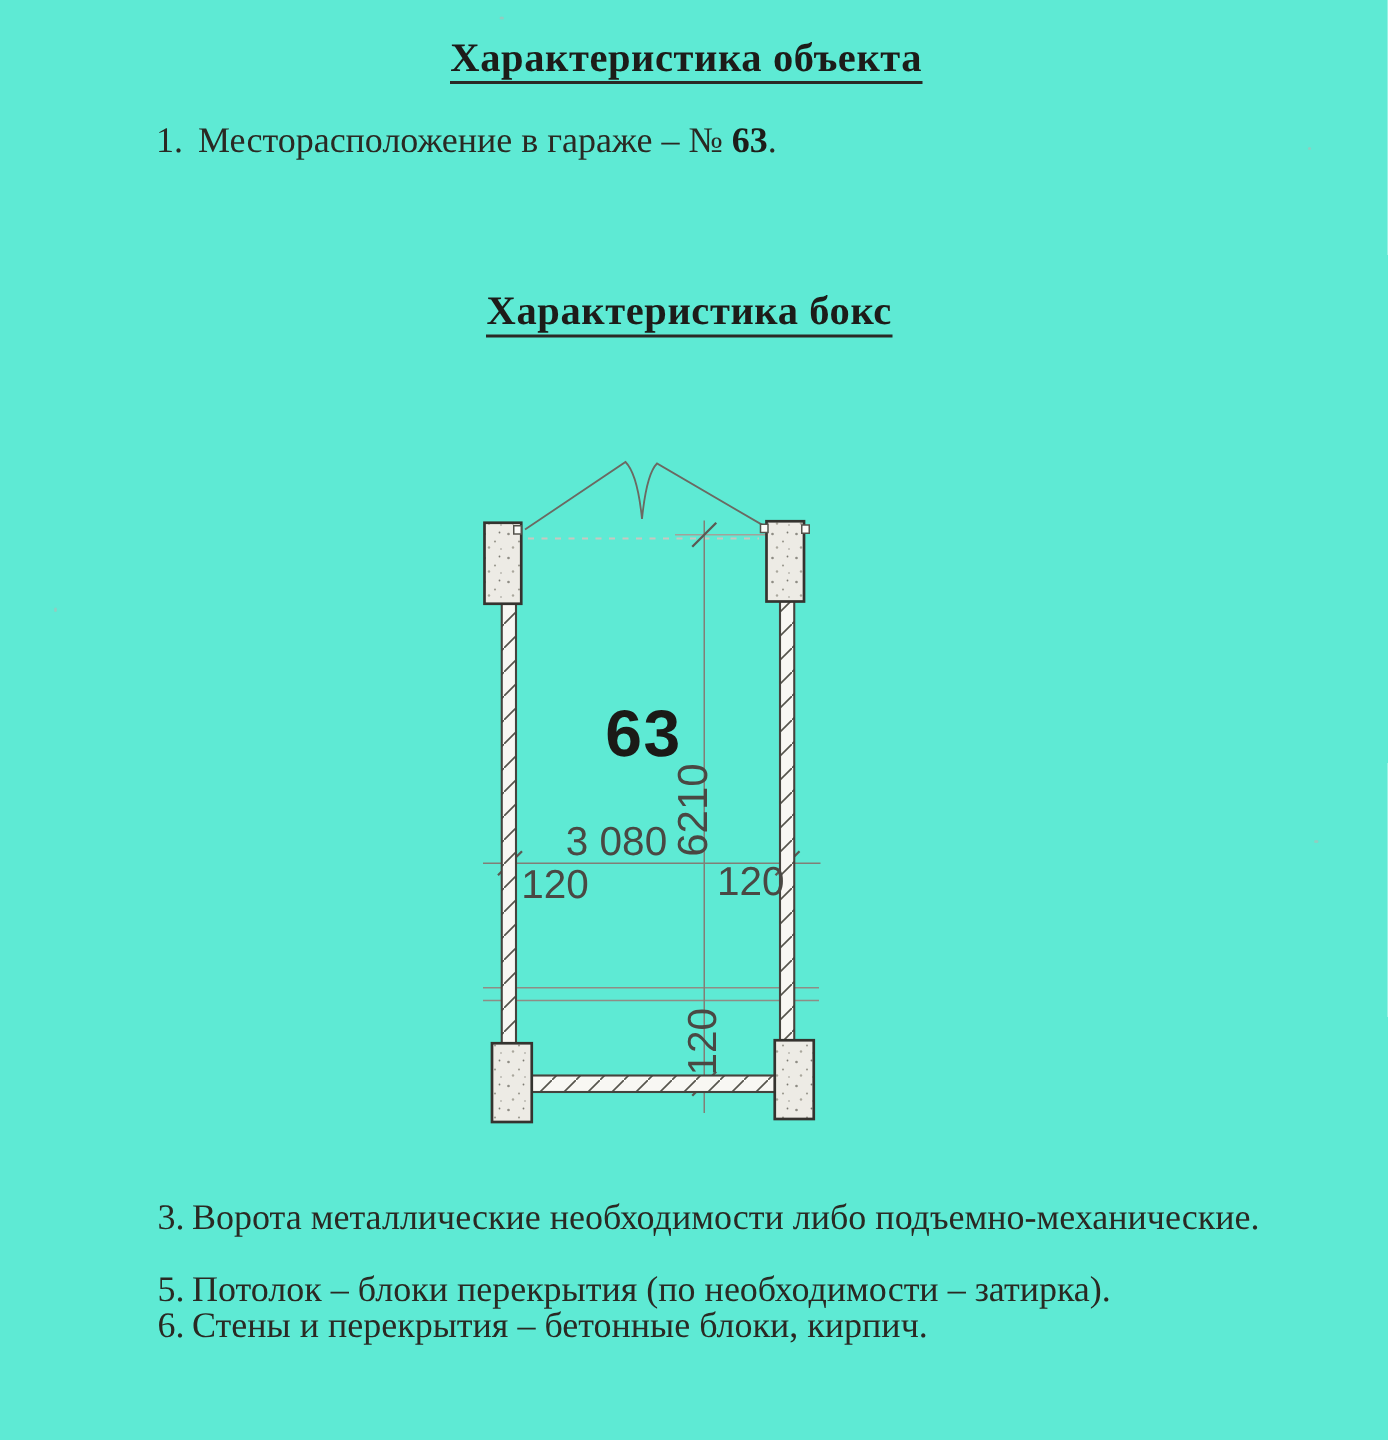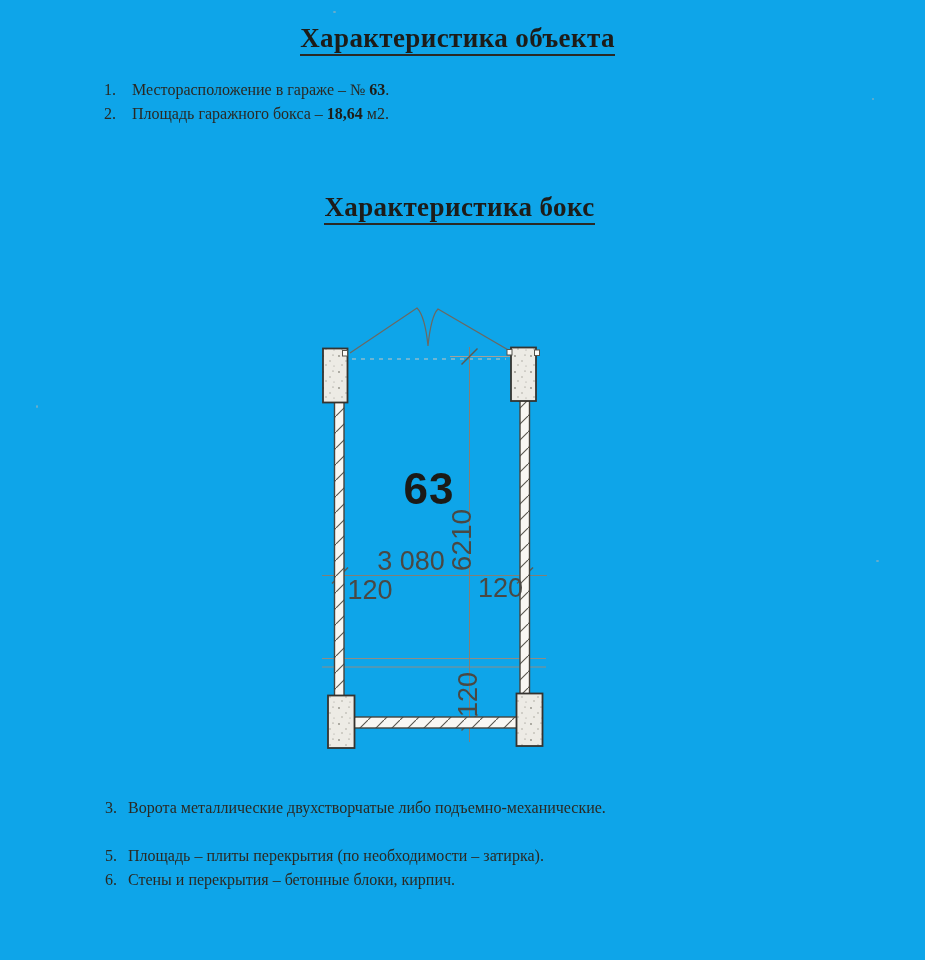--- a/index.html
+++ b/index.html
@@ -2,37 +2,37 @@
 <html><head>
 <meta charset="utf-8">
 <style>
   html,body{margin:0;padding:0;}
   body{
     width:925px;height:960px;position:relative;
     background:#fbfbf9;
     font-family:"Liberation Serif","DejaVu Serif",serif;
     overflow:hidden;
   }
-  .page{position:absolute;inset:0;background:#0ea5e9;}
+  .page{position:absolute;inset:0;background:#5eead4;}
   .doc-title{
     position:absolute;top:23px;left:0;width:100%;text-align:center;
     font-size:27px;font-weight:bold;color:#1d1c19;letter-spacing:.4px;
     transform:translateX(-5px);
   }
   .doc-title .u,.section-title .u{
     border-bottom:2.5px solid #2a2925;padding-bottom:1px;
   }
   .section-title{
     position:absolute;top:192px;left:0;width:100%;text-align:center;
     font-size:27px;font-weight:bold;color:#1d1c19;letter-spacing:.4px;
     transform:translateX(-3px);
   }
   .li{
     position:absolute;left:104px;width:740px;
-    font-size:16px;color:#2a2923;white-space:nowrap;
+    font-size:24px;color:#2a2923;white-space:nowrap;
   }
   .li .num{display:inline-block;width:28px;}
   .li-bottom .num{width:23px;}
   .li b{font-weight:bold;color:#1e1d19;}
   #li1{top:81px;} #li2{top:105px;}
   #li3{top:799px;} #li4{top:823px;} #li5{top:847px;} #li6{top:871px;}
   .li-bottom{left:105px;}
   .drawing{position:absolute;left:280px;top:285px;width:330px;height:475px;}
   .speck{position:absolute;border-radius:50%;background:#b9b7b0;opacity:.55;}
   .dim-text{font-family:"Liberation Sans","DejaVu Sans",sans-serif;}
@@ -46,23 +46,20 @@
   <div class="speck" style="left:872px;top:98px;width:2px;height:2px;"></div>
   <div class="speck" style="left:36px;top:405px;width:2px;height:3px;"></div>
   <div class="speck" style="left:876px;top:560px;width:3px;height:2px;"></div>
 
   <div class="doc-title">
     <span class="u">Характеристика объекта</span>
   </div>
 
   <div class="li" id="li1">
     <span class="num">1.</span><span><span>Месторасположение  в гараже – № </span><b>63</b><span>.</span></span>
-  </div>
-  <div class="li" id="li2">
-    <span class="num">2.</span><span><span>Площадь гаражного бокса – </span><b>18,64</b><span> м2.</span></span>
   </div>
 
   <div class="section-title">
     <span class="u">Характеристика бокс</span>
   </div>
 
   <svg class="drawing" viewBox="280 285 330 475" width="330" height="475" xmlns="http://www.w3.org/2000/svg">
     <defs>
       <pattern id="hatch" patternUnits="userSpaceOnUse" width="16" height="16">
         <rect width="16" height="16" fill="#f8f7f3"></rect>
@@ -115,22 +112,22 @@
 
     <text class="dim-text" x="429" y="504" text-anchor="middle" font-size="44" font-weight="bold" fill="#1b1a17" letter-spacing="1">63</text>
     <text class="dim-text" x="471" y="540" transform="rotate(-90 471 540)" text-anchor="middle" font-size="28" fill="#4a4843">6210</text>
     <text class="dim-text" x="411" y="570" text-anchor="middle" font-size="27" fill="#4a4843">3 080</text>
     <text class="dim-text" x="370" y="598.5" text-anchor="middle" font-size="27" fill="#4a4843">120</text>
     <text class="dim-text" x="500.5" y="596.5" text-anchor="middle" font-size="27" fill="#4a4843">120</text>
     <text class="dim-text" x="477" y="694.5" transform="rotate(-90 477 694.5)" text-anchor="middle" font-size="27" fill="#4a4843">120</text>
   </svg>
 
   <div class="li li-bottom" id="li3">
-    <span class="num">3.</span><span>Ворота металлические двухстворчатые либо подъемно-механические.</span>
+    <span class="num">3.</span><span>Ворота металлические необходимости либо подъемно-механические.</span>
   </div>
   <div class="li li-bottom" id="li5">
-    <span class="num">5.</span><span>Площадь – плиты перекрытия  (по необходимости – затирка).</span>
+    <span class="num">5.</span><span>Потолок – блоки перекрытия  (по необходимости – затирка).</span>
   </div>
   <div class="li li-bottom" id="li6">
     <span class="num">6.</span><span>Стены и перекрытия – бетонные блоки,  кирпич.</span>
   </div>
 
 </div>
 
 </body></html>

